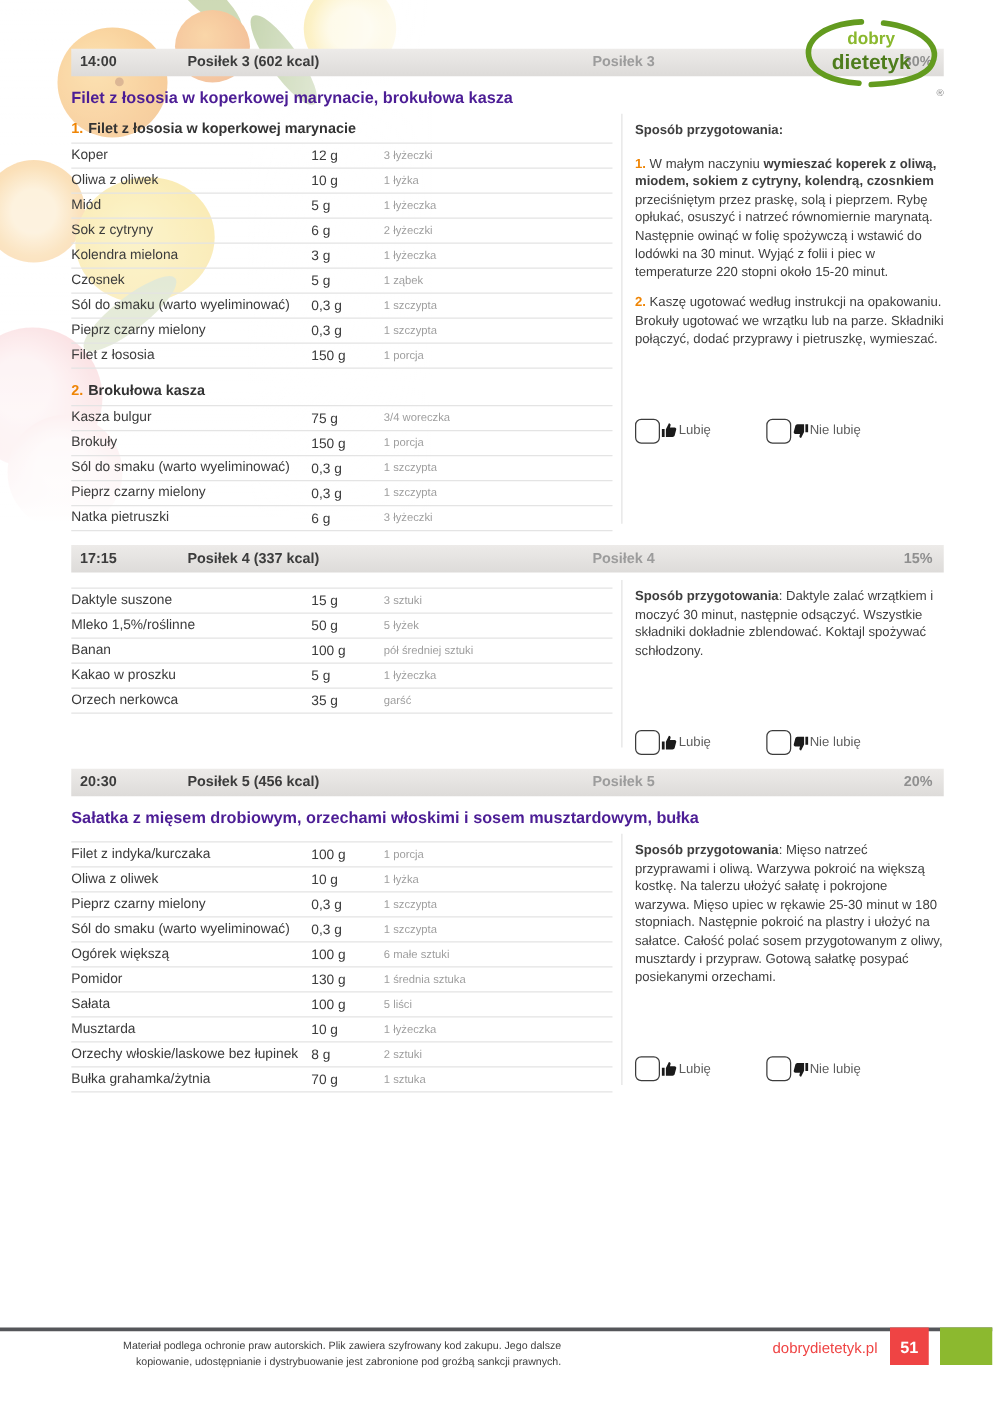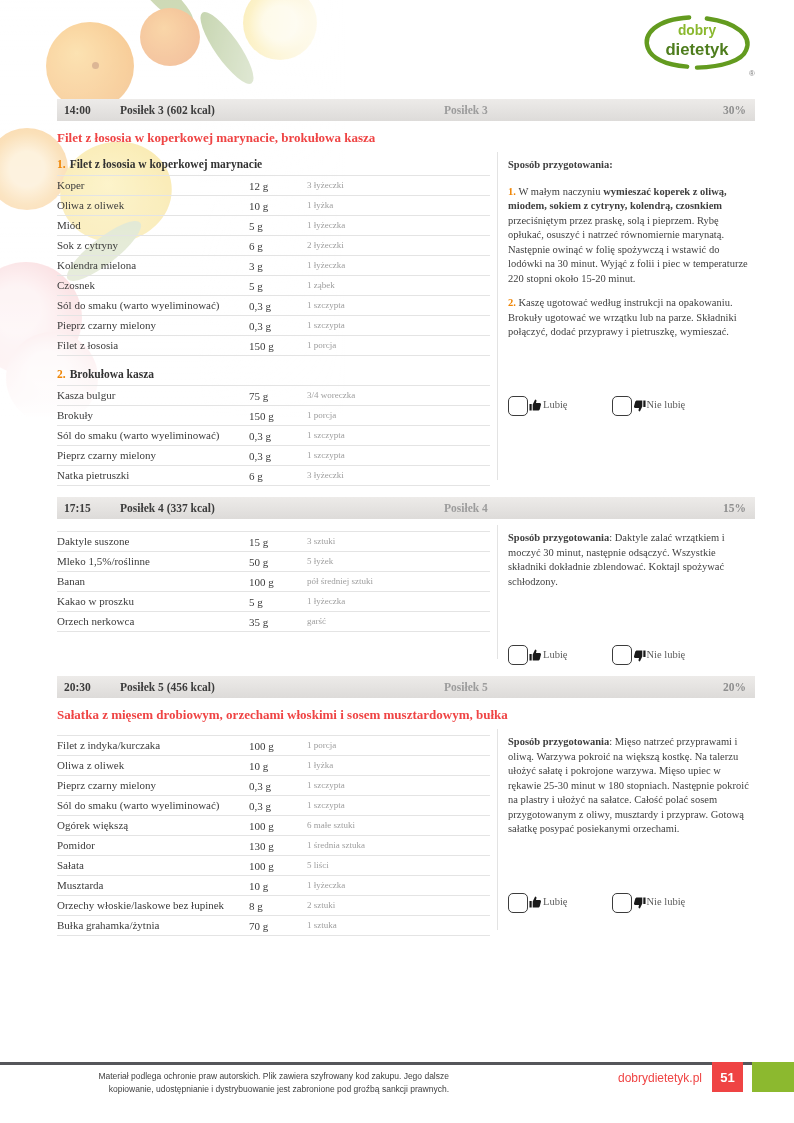--- a/index.html
+++ b/index.html
@@ -30,30 +30,30 @@
   .l1{left:128px;top:-12px;width:74px;height:22px;transform:rotate(42deg);}
   .l2{left:184px;top:36px;width:86px;height:24px;transform:rotate(55deg);background:#8aa95c;}
   .l3{left:58px;top:238px;width:92px;height:26px;transform:rotate(-38deg);background:#a9bd7e;}
   .decor-fade{position:absolute;inset:0;
     background:
       linear-gradient(to right, rgba(255,255,255,0) 55%, #fff 96%),
       linear-gradient(to bottom, rgba(255,255,255,.18) 0%, rgba(255,255,255,.55) 65%, #fff 97%);}
   
   .logo{position:absolute;left:638px;top:12px;z-index:2;}
   
-  #meals{position:relative;z-index:1;padding-top:99px;font-family:Liberation Serif, serif;}
+  #meals{position:relative;z-index:1;padding-top:39px;}
   .meal{margin-bottom:11px;}
   .meal-bar{height:22px;display:flex;align-items:center;
     background:linear-gradient(#edebe9,#dddbd9);
     margin:0 39px 0 57px;font-size:11.5px;padding-left:7px;}
   .meal-bar .time{flex:0 0 56px;font-weight:700;color:#3c3c3c;}
-  .meal-bar .bar-title{flex:0 0 324px;font-weight:700;color:#3c3c3c;}
+  .meal-bar .bar-title{flex:0 0 324px;font-weight:700;color:#3c3c3c;margin-left:30px;}
   .meal-bar .bar-label{flex:0 0 160px;font-weight:700;color:#9c9c9c;}
   .meal-bar .bar-pct{flex:1;text-align:right;padding-right:9px;font-weight:700;color:#8f8f8f;}
-  .meal-title{margin:9px 39px 0 57px;font-size:13px;font-weight:700;color:#ef4444;}
+  .meal-title{margin:9px 39px 0 57px;font-size:13px;font-weight:700;color:#4c1d95;}
   .meal-body{display:flex;margin:0 39px 0 57px;}
   .ingredients{width:433px;}
   .vline{width:1px;background:#e3e3e3;margin:6px 0 6px 7px;}
   .prep{flex:1;margin-left:10px;padding-top:12px;font-size:10.5px;line-height:14.5px;color:#3f3f3f;}
   .group-header{margin:12px 0 5px 0;font-size:11.5px;font-weight:700;color:#333;}
   .group-header .num{margin-right:4px;}
   .accent{font-weight:700;}
   .itable{border-top:1px solid #e4e4e4;}
   .ingredients > .itable:first-child{margin-top:12px;}
   .irow{display:flex;align-items:center;border-bottom:1px solid #e4e4e4;padding:2px 0;min-height:15px;

